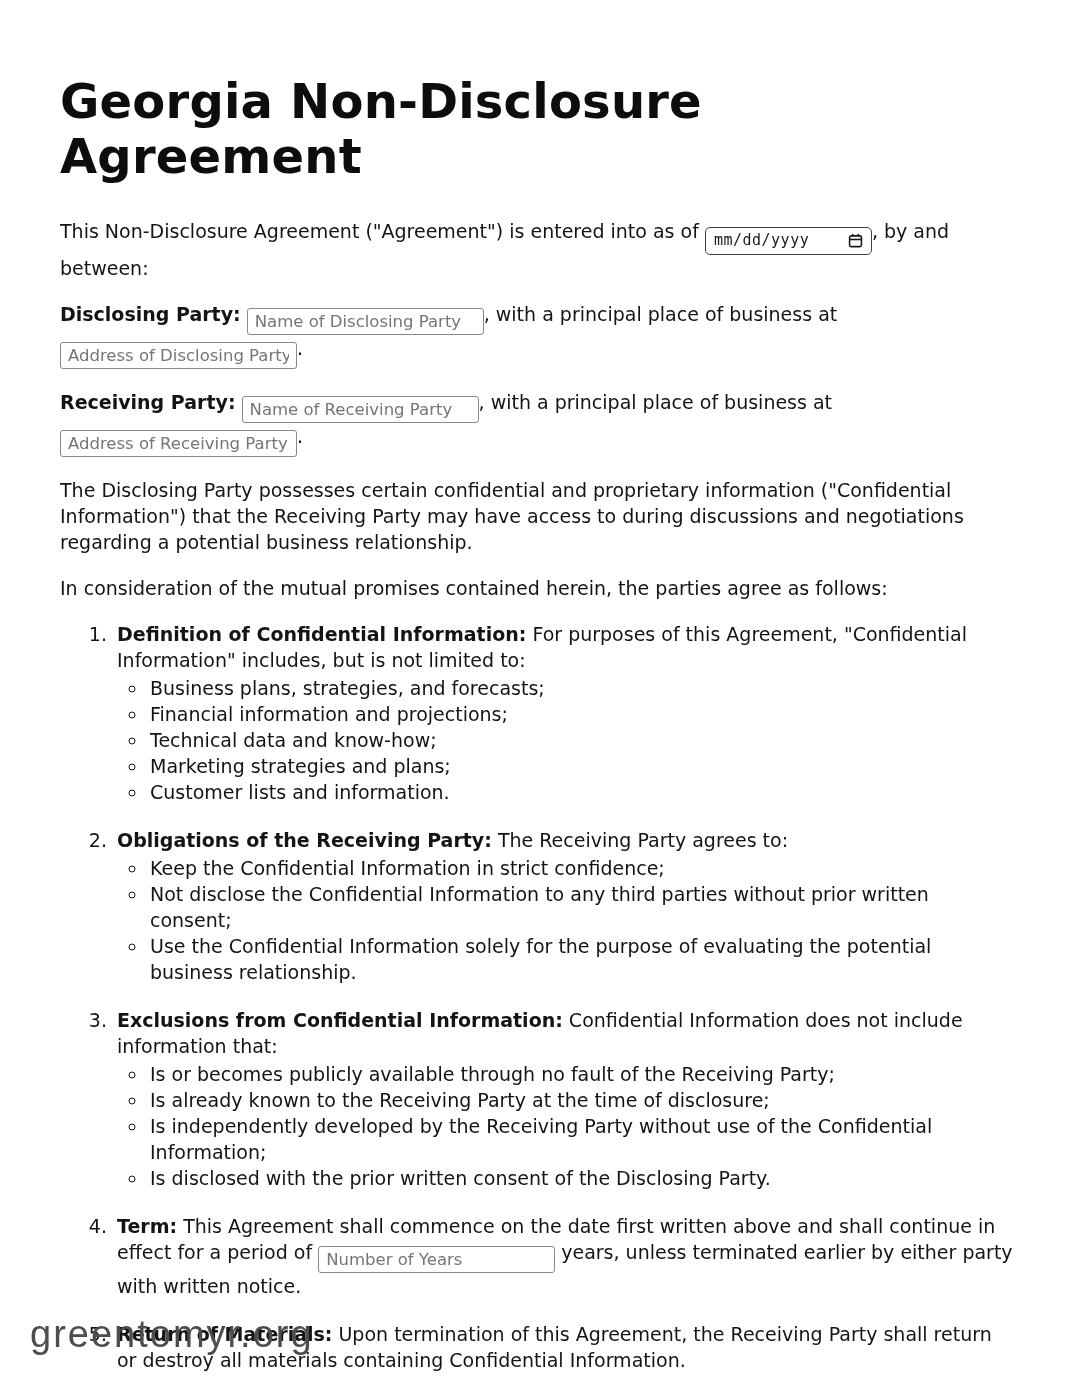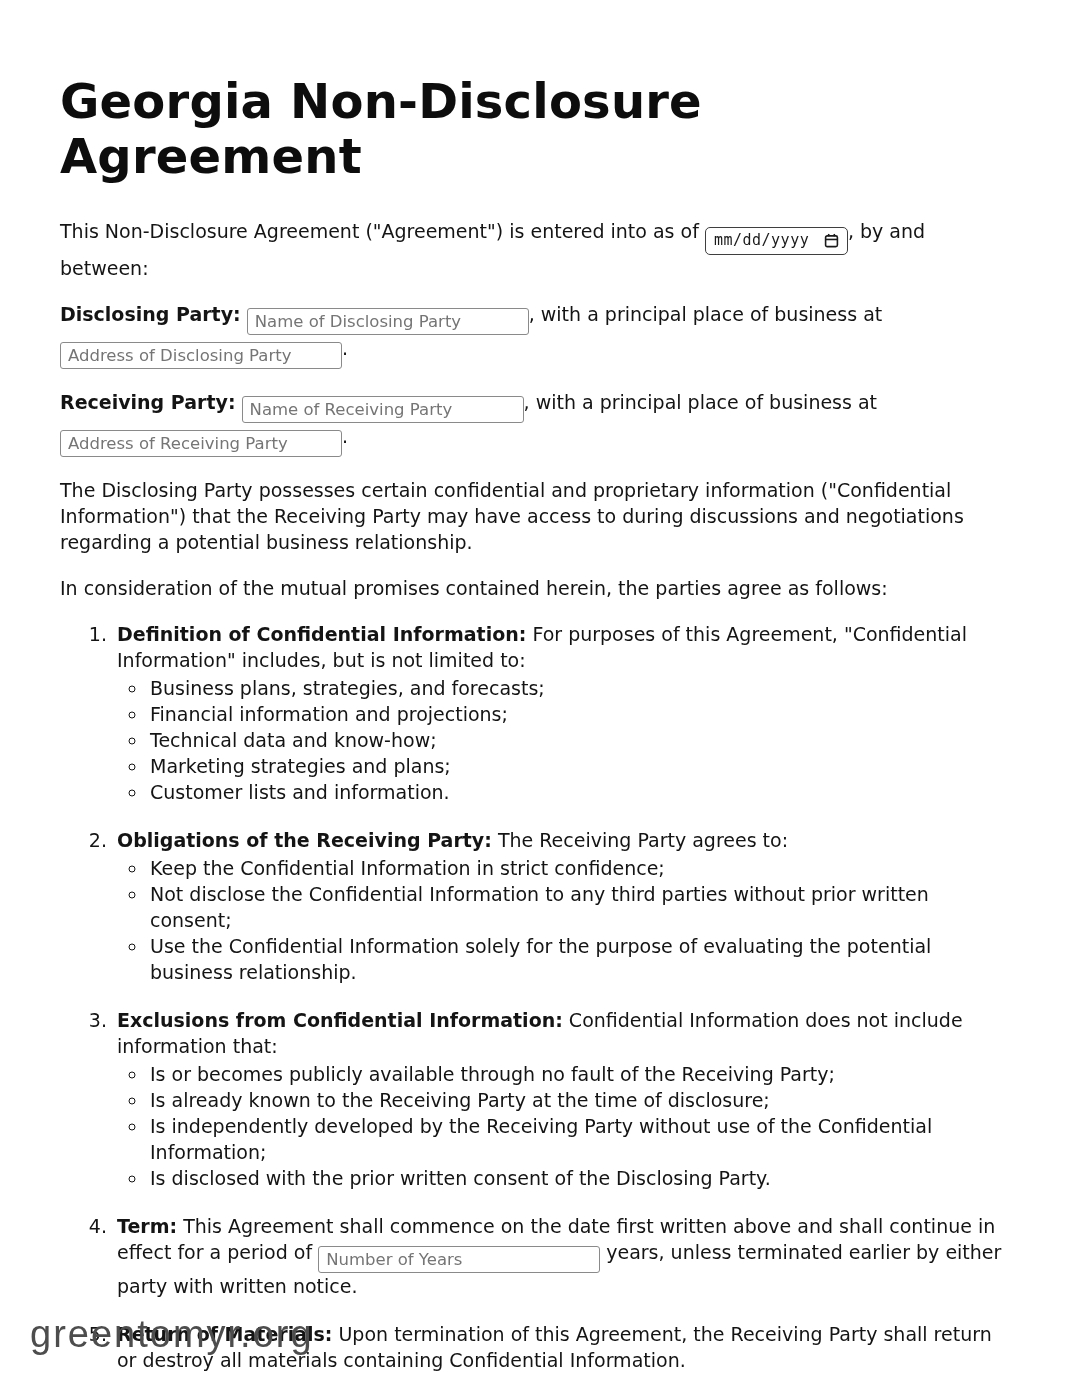--- a/index.html
+++ b/index.html
@@ -32,32 +32,32 @@
 
   b.run-in { font-weight: bold; }
 
   input.text-field {
     font-family: "DejaVu Sans", sans-serif;
     font-size: 16.5px;
     color: #1a1a1a;
     border: 1px solid #8a8a8a;
     border-radius: 3px;
     padding: 3px 7px;
-    width: 282px;
+    width: 237px;
     height: 27px;
     background: #fff;
     vertical-align: -6px;
   }
   input.text-field::placeholder { color: #757575; opacity: 1; }
 
   .date-input {
     display: inline-flex;
     align-items: center;
     justify-content: space-between;
-    width: 143px;
+    width: 167px;
     height: 28px;
     padding: 2px 8px 2px 8px;
     border: 1.5px solid #3f3f3f;
     border-radius: 5px;
     background: #fff;
     vertical-align: -7px;
     cursor: default;
   }
   .date-value {
     font-family: "DejaVu Sans Mono", monospace;

